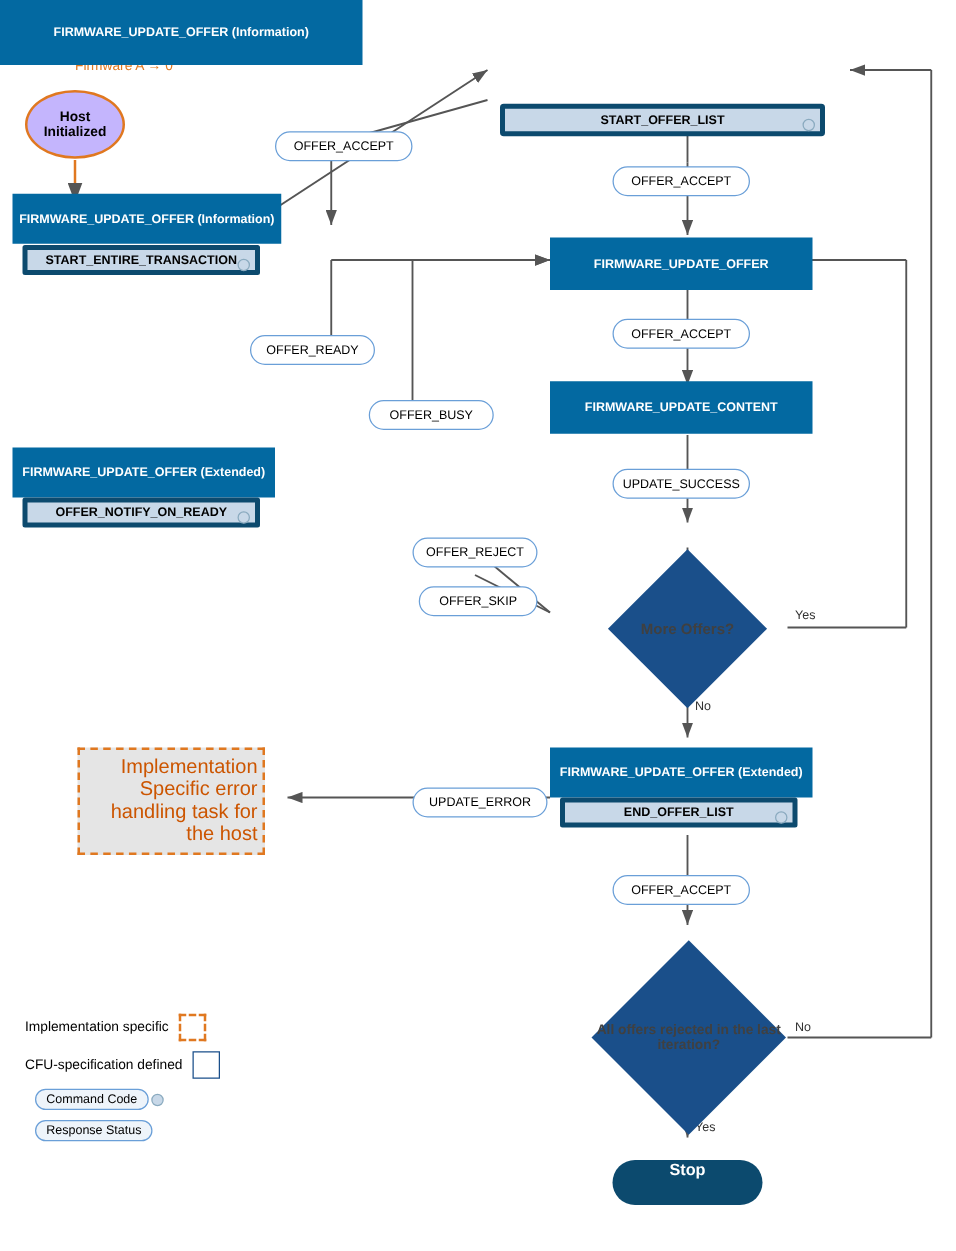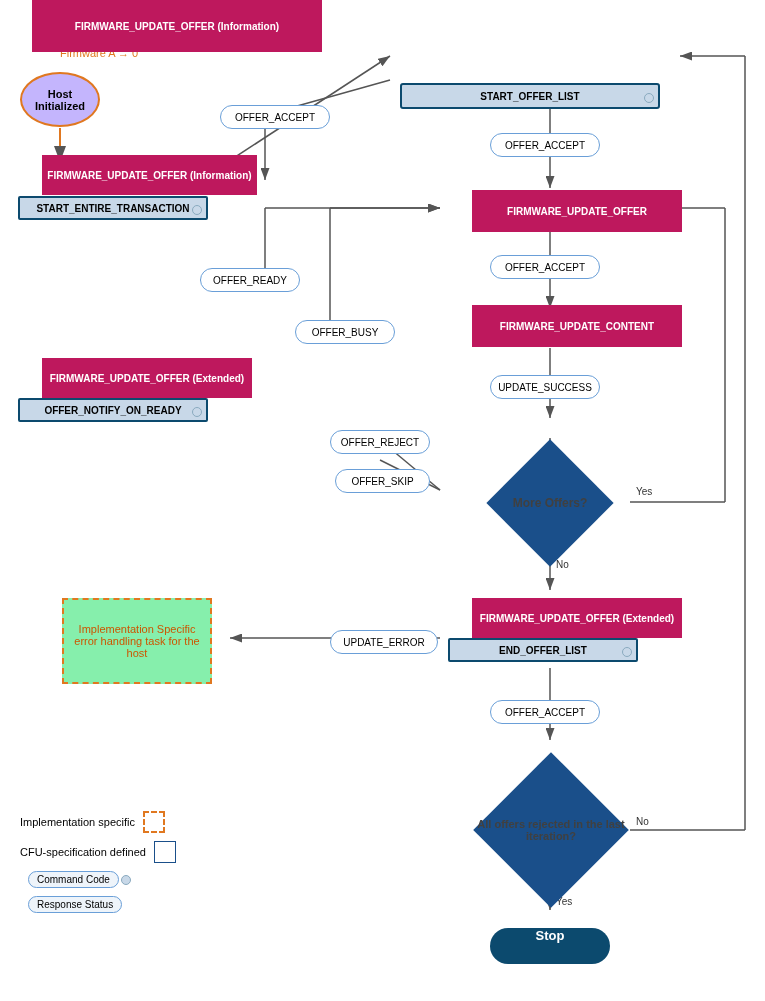--- a/index.html
+++ b/index.html
@@ -40,35 +40,34 @@
       justify-content: center;
       text-align: center;
       color: #000;
       font-size: 11px;
       font-weight: bold;
       background: #c4b5fd;
     }
     
     .blue-box {
       position: absolute;
-      background: #be185d;
+      background: #0369a1;
       color: #fff;
       font-size: 10px;
       font-weight: bold;
       display: flex;
       align-items: center;
       justify-content: center;
       text-align: right;
-      margin-left: 32px;
     }
     
     .label-box {
       position: absolute;
       background: #c8d8e8;
-      border: 2px solid #0c4a6e;
+      border: 4px solid #0c4a6e;
       border-radius: 2px;
       font-size: 10px;
       font-weight: bold;
       display: flex;
       align-items: center;
       justify-content: center;
       text-align: center;
       color: #000;
     }
     
@@ -104,24 +103,24 @@
       text-align: center;
       color: #404040;
       font-size: 11px;
       font-weight: bold;
       pointer-events: none;
     }
     
     .impl-box {
       position: absolute;
       border: 2px dashed #e07820;
-      background: #86efac;
+      background: #e5e5e5;
       color: #cc5500;
-      font-size: 11px;
-      text-align: center;
+      font-size: 16px;
+      text-align: right;
       display: flex;
       align-items: center;
       justify-content: center;
       padding: 4px;
     }
     
     .stop-box {
       position: absolute;
       background: #0c4a6e;
       color: #fff;

